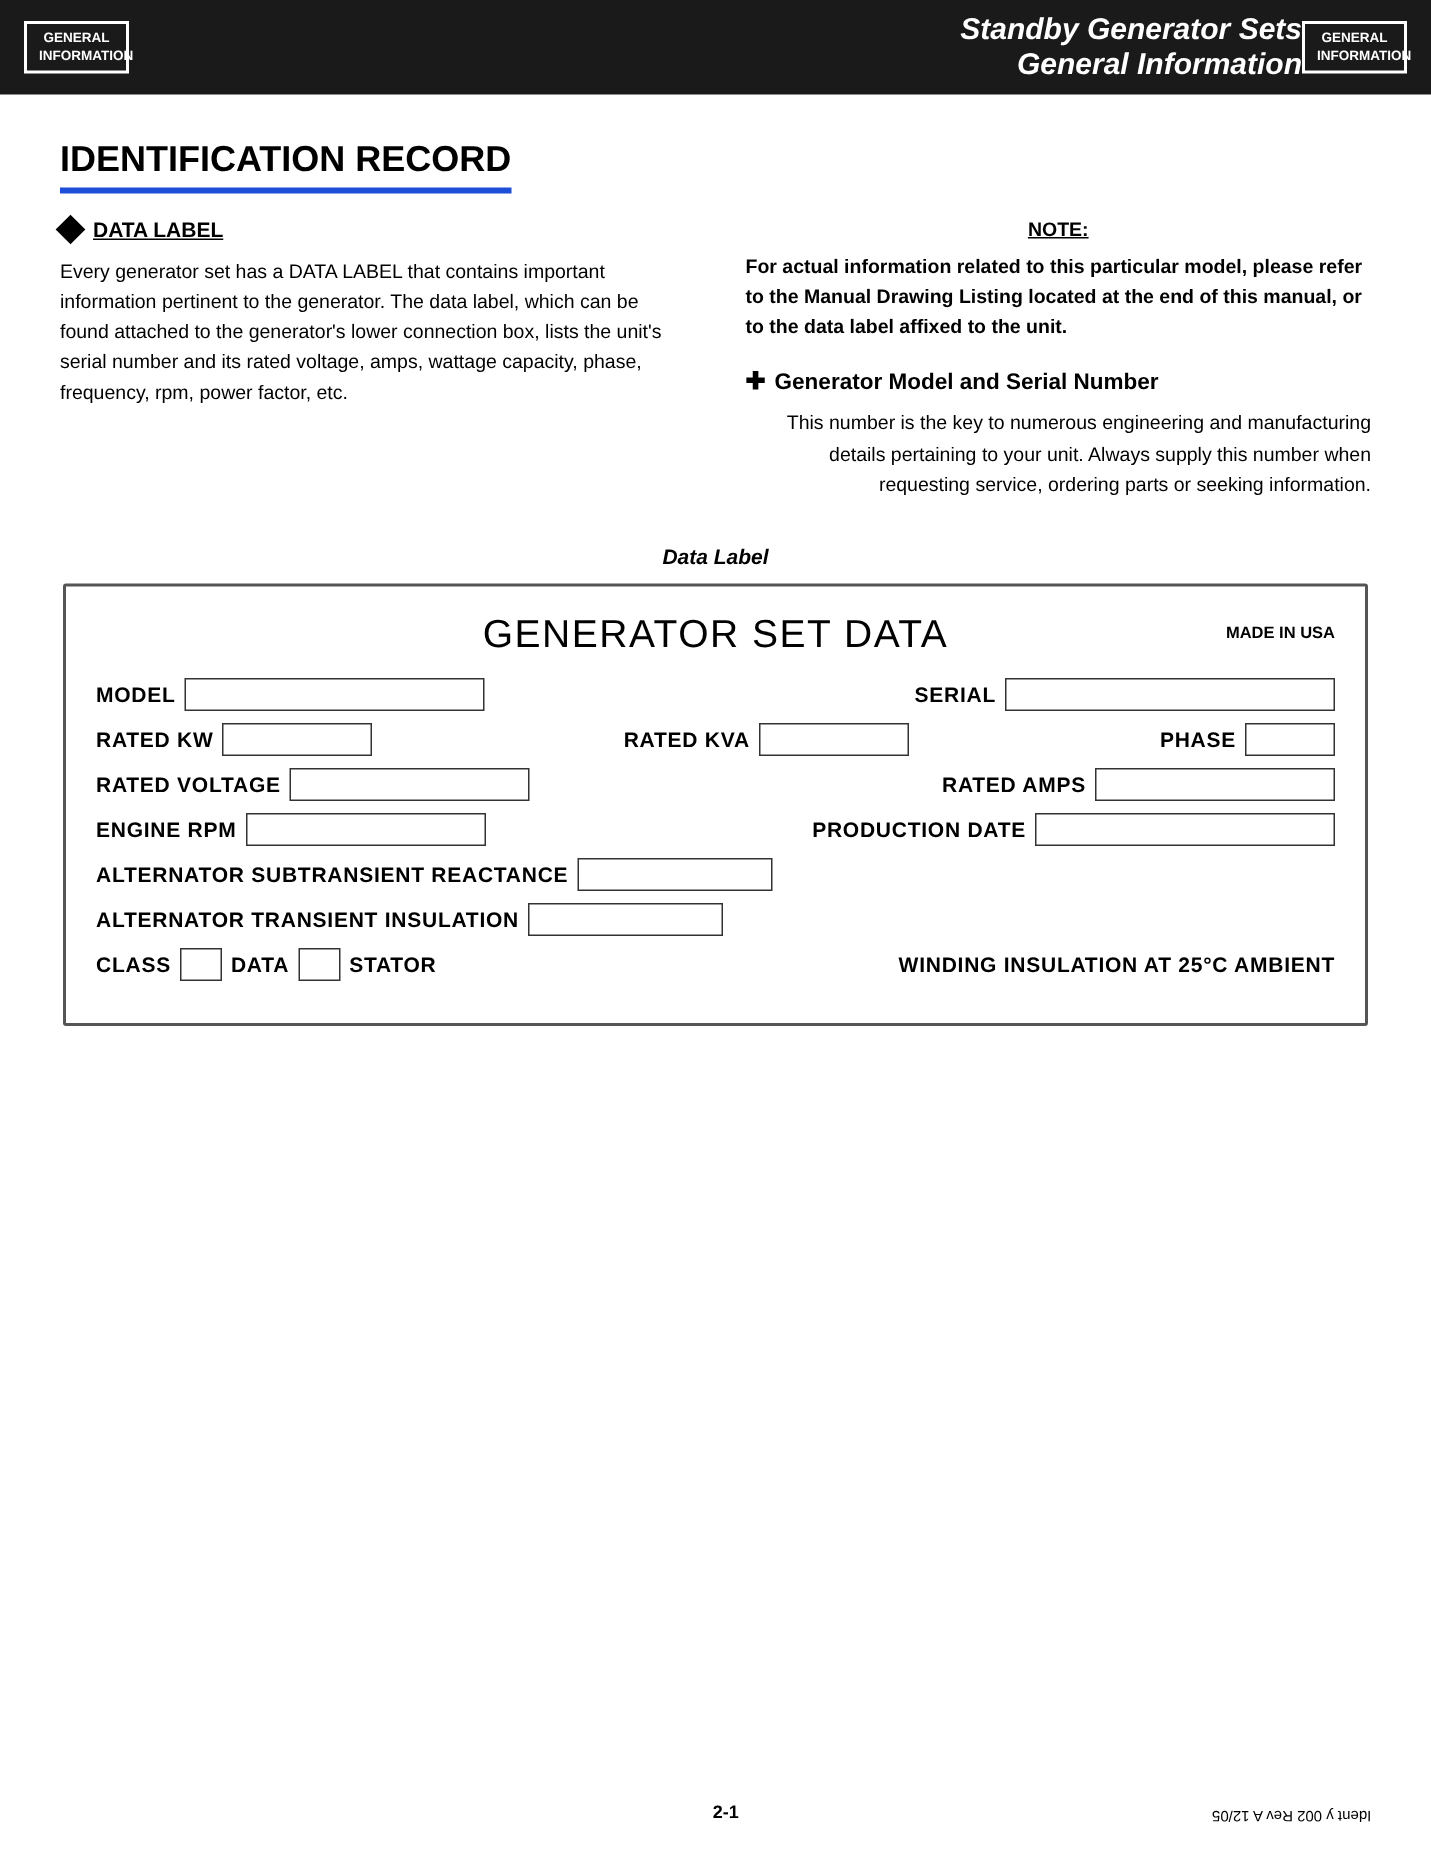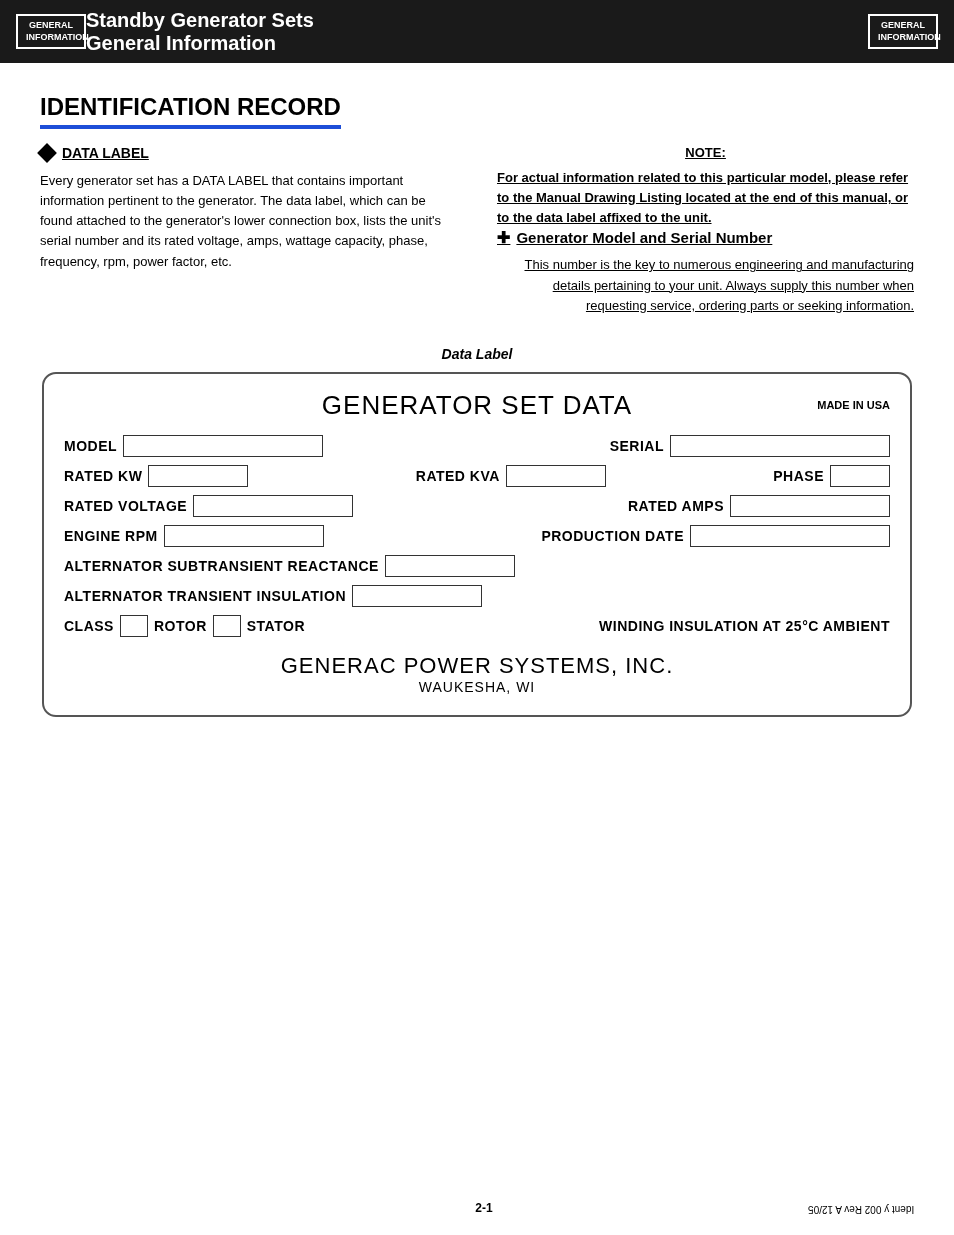--- a/index.html
+++ b/index.html
@@ -26,22 +26,23 @@
       padding: 4px 8px;
       color: #fff;
       font-size: 9px;
       font-weight: bold;
       text-align: center;
       line-height: 1.3;
       width: 70px;
     }
     .header-title {
       color: #fff;
-      text-align: left;
-      flex: 1;
+      text-align: right;
+      flex: 1;
+      font-style: italic;
     }
     .header-title .line1 {
       font-size: 20px;
       font-weight: bold;
     }
     .header-title .line2 {
       font-size: 20px;
       font-weight: bold;
     }
 
@@ -64,21 +65,20 @@
     .two-col {
       display: flex;
       gap: 40px;
       margin-bottom: 30px;
     }
     .col-left {
       flex: 1;
     }
     .col-right {
       flex: 1;
-      text-decoration: underline;
     }
 
     
     .data-label-heading {
       display: flex;
       align-items: center;
       gap: 8px;
       font-weight: bold;
       font-size: 14px;
       text-decoration: underline;
@@ -102,20 +102,21 @@
       font-weight: bold;
       font-size: 13px;
       text-align: center;
       margin-bottom: 8px;
       text-decoration: underline;
     }
     .note-body {
       font-size: 13px;
       font-weight: bold;
       line-height: 1.55;
+      margin-bottom: 16px;
     }
     .gen-model-heading {
       display: flex;
       align-items: center;
       gap: 6px;
       font-weight: bold;
       font-size: 15px;
       margin-bottom: 8px;
     }
     .cross-icon {
@@ -132,21 +133,21 @@
     .data-label-caption {
       text-align: center;
       font-style: italic;
       font-size: 14px;
       font-weight: bold;
       margin-bottom: 10px;
     }
 
     .data-label-box {
       border: 2px solid #555;
-      border-radius: 14px;
+      border-radius: 2px;
       padding: 16px 20px 20px 20px;
       margin: 0 auto;
       max-width: 870px;
     }
 
     .dl-title-row {
       display: flex;
       align-items: center;
       justify-content: space-between;
       margin-bottom: 14px;
@@ -336,31 +337,27 @@
     </div>
 
     <div class="dl-row">
       <span class="dl-label">ALTERNATOR TRANSIENT INSULATION</span>
       <span class="dl-field f-alttrans"></span>
     </div>
 
     <div class="dl-row">
       <span class="dl-label">CLASS</span>
       <span class="dl-field f-class"></span>
-      <span class="dl-label">ROTOR</span>
+      <span class="dl-label">DATA</span>
       <span class="dl-field f-rotor"></span>
       <span class="dl-label">STATOR</span>
       <span class="dl-spacer"></span>
       <span class="dl-label">WINDING INSULATION AT 25°C AMBIENT</span>
     </div>
 
-    <div class="dl-company">
-      <div class="dl-company-name">GENERAC POWER SYSTEMS, INC.</div>
-      <div class="dl-company-loc">WAUKESHA, WI</div>
-    </div>
 
   </div>
 
 </div>
 
 <div class="footer">
   <div style="min-width:120px;"></div>
   <div class="footer-page">2-1</div>
   <div class="footer-right">Ident y 002  Rev  A  12/05</div>
 </div>

